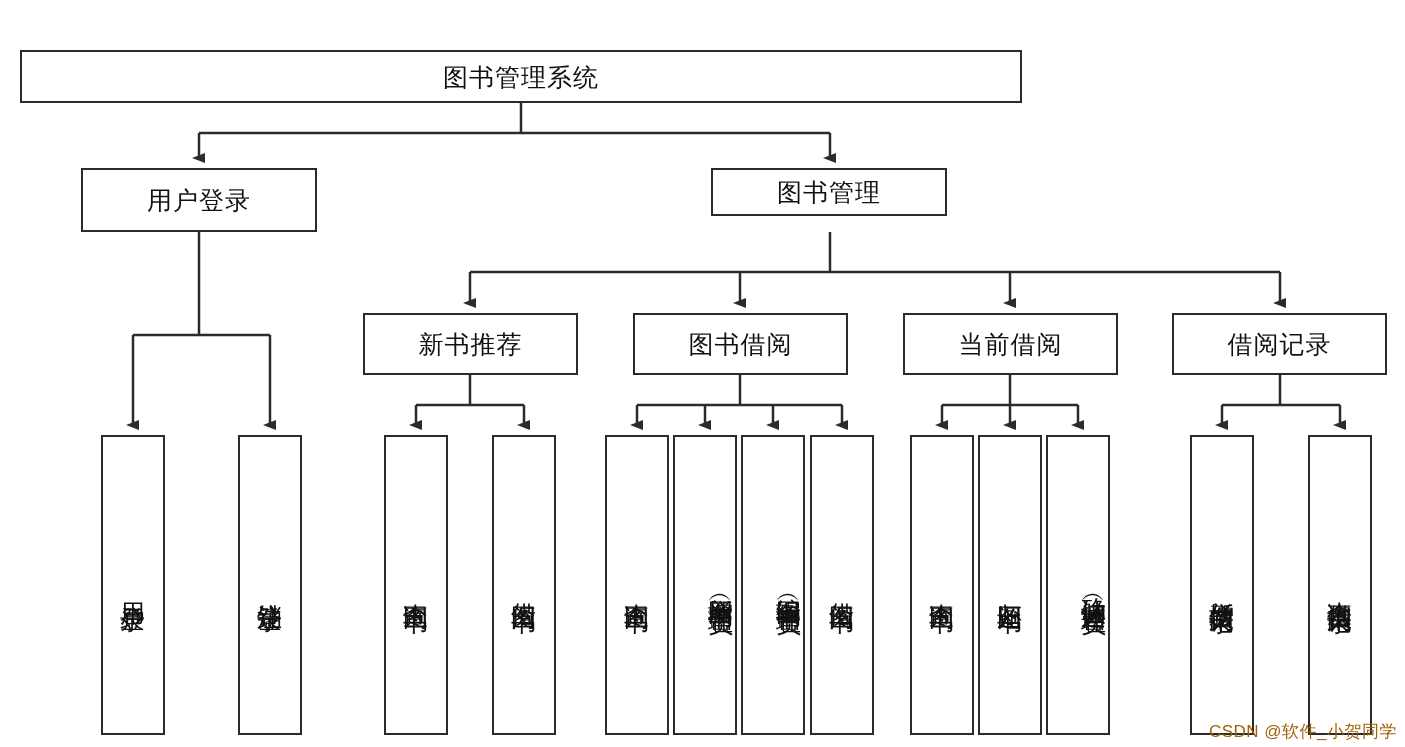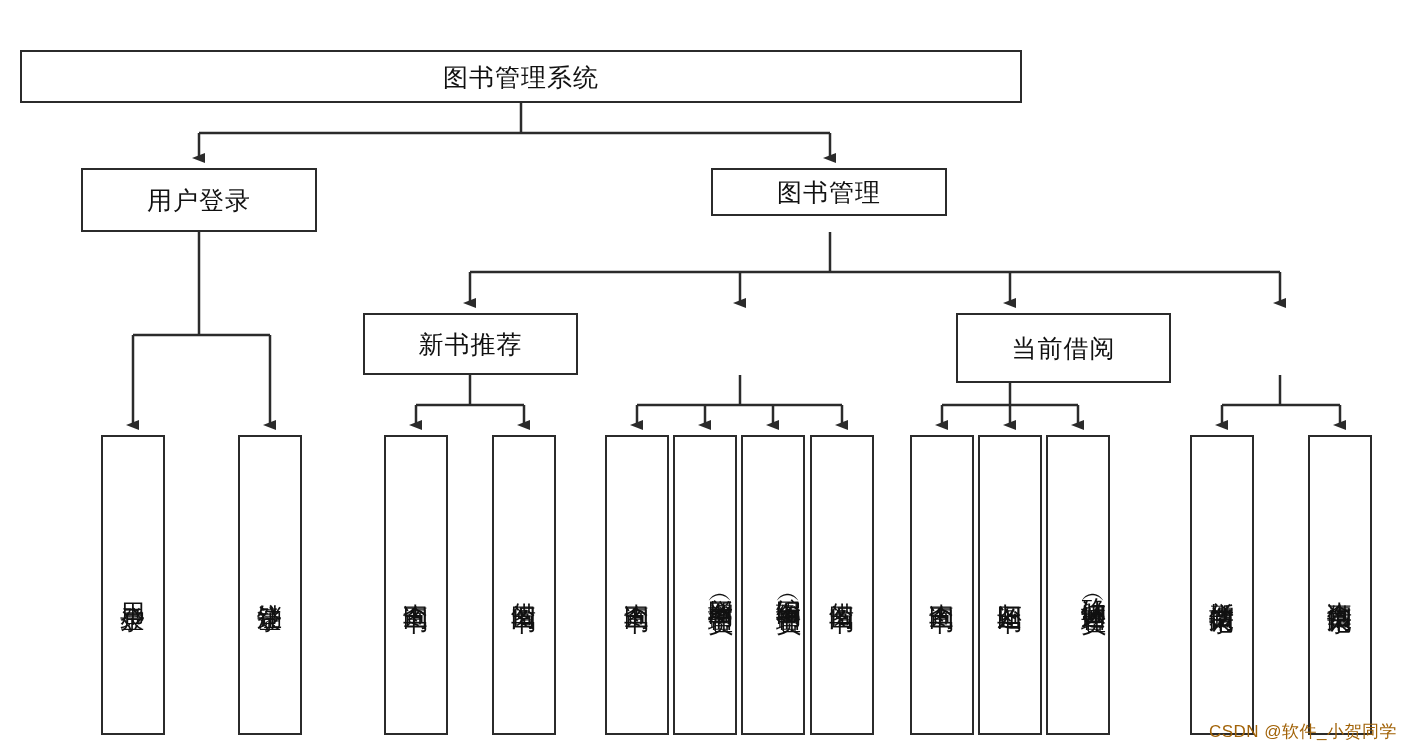--- a/index.html
+++ b/index.html
@@ -127,21 +127,23 @@
     <path class="link" d="M1222,405 L1222,425" marker-end="url(#arrow)"></path>
     <path class="link" d="M1340,405 L1340,425" marker-end="url(#arrow)"></path>
   </svg>
 
   <div class="node horiz" style="left:20px; top:14px; width:1002px; height:53px;margin-top:36px;">图书管理系统</div>
 
   <div class="node horiz" style="left:81px; top:168px; width:236px; height:64px;">用户登录</div>
   <div class="node horiz" style="left:711px; top:168px; width:236px; height:48px;">图书管理</div>
 
   <div class="node horiz" style="left:363px; top:313px; width:215px; height:62px;">新书推荐</div>
-  <div class="node horiz" style="left:956px; top:313px; width:215px; height:70px;text-align:center;">当前借阅</div>
+  <div class="node horiz" style="left:633px; top:313px; width:215px; height:62px;">图书借阅</div>
+  <div class="node horiz" style="left:903px; top:313px; width:215px; height:62px;text-align:center;">当前借阅</div>
+  <div class="node horiz" style="left:1172px; top:313px; width:215px; height:62px;">借阅记录</div>
 
   <div class="node vert mid-align" style="left:101px; top:435px; width:64px; height:300px;">用户登录</div>
   <div class="node vert mid-align" style="left:238px; top:435px; width:64px; height:300px;">注销登录</div>
 
   <div class="node vert mid-align" style="left:384px; top:435px; width:64px; height:300px;">查询图书</div>
   <div class="node vert mid-align" style="left:492px; top:435px; width:64px; height:300px;">借阅图书</div>
 
   <div class="node vert mid-align" style="left:605px; top:435px; width:64px; height:300px;">查询图书</div>
   <div class="node vert top-align" style="left:673px; top:435px; width:64px; height:300px;">新增图书（管理员）</div>
   <div class="node vert top-align" style="left:741px; top:435px; width:64px; height:300px;">编辑图书（管理员）</div>

